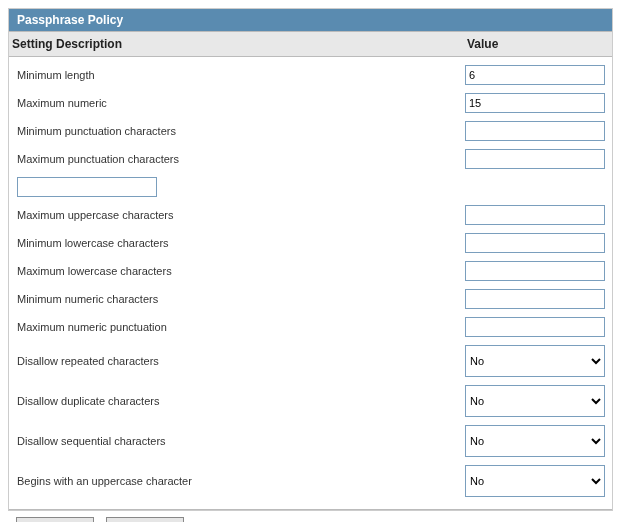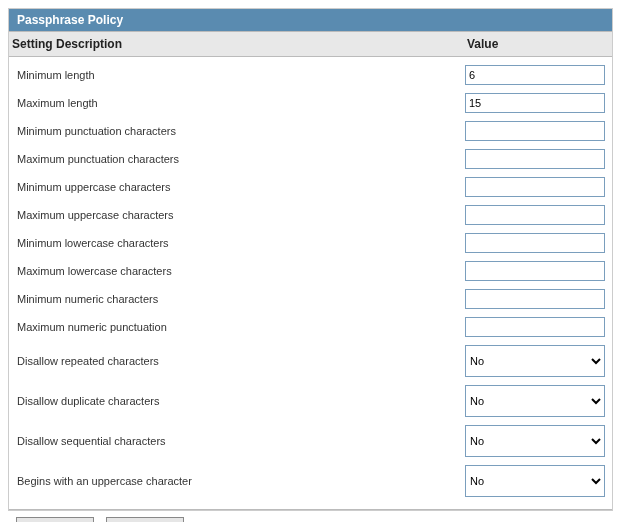--- a/index.html
+++ b/index.html
@@ -99,33 +99,32 @@
   <div class="column-header">
     <div class="col-desc">Setting Description</div>
     <div class="col-val">Value</div>
   </div>
   <div class="rows" id="rows-container">
       <div class="row">
         <div class="label">Minimum length</div>
         <div class="control"><input type="text" value="6" style=""></div>
       </div>
       <div class="row">
-        <div class="label">Maximum length</div>
+        <div class="label">Maximum numeric</div>
         <div class="control"><input type="text" value="15" style=""></div>
       </div>
       <div class="row">
         <div class="label">Minimum punctuation characters</div>
         <div class="control"><input type="text" value="" style=""></div>
       </div>
       <div class="row">
         <div class="label">Maximum punctuation characters</div>
         <div class="control"><input type="text" value="" style=""></div>
       </div>
       <div class="row">
-        <div class="label">Minimum uppercase characters</div>
         <div class="control"><input type="text" value="" style=""></div>
       </div>
       <div class="row">
         <div class="label">Maximum uppercase characters</div>
         <div class="control"><input type="text" value="" style=""></div>
       </div>
       <div class="row">
         <div class="label">Minimum lowercase characters</div>
         <div class="control"><input type="text" value="" style=""></div>
       </div>

